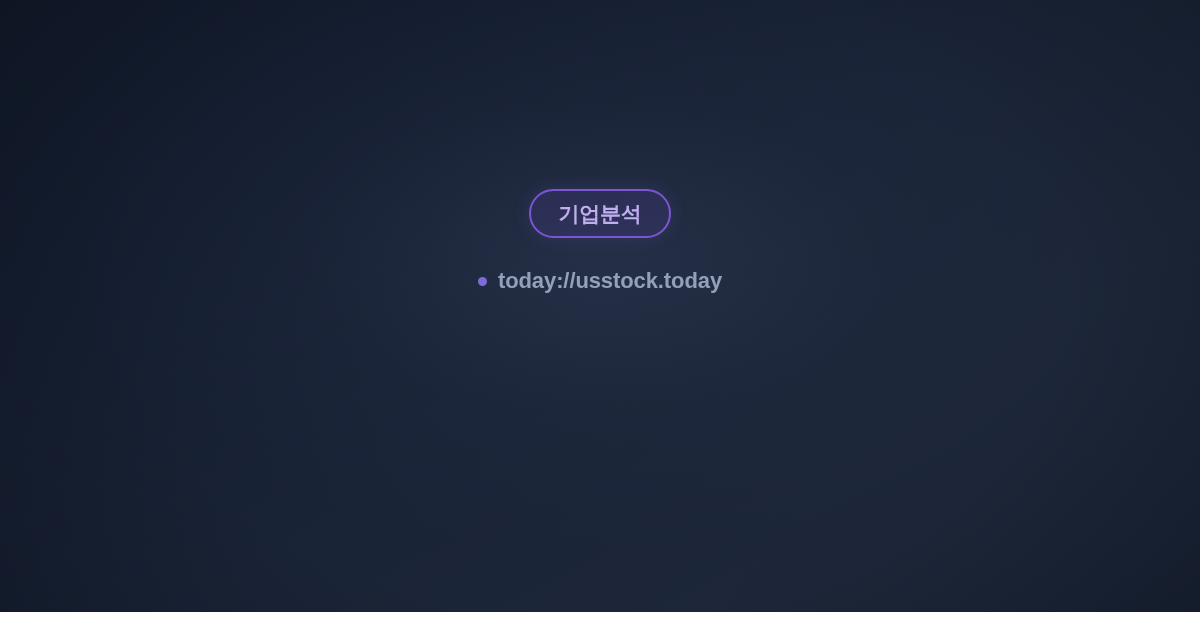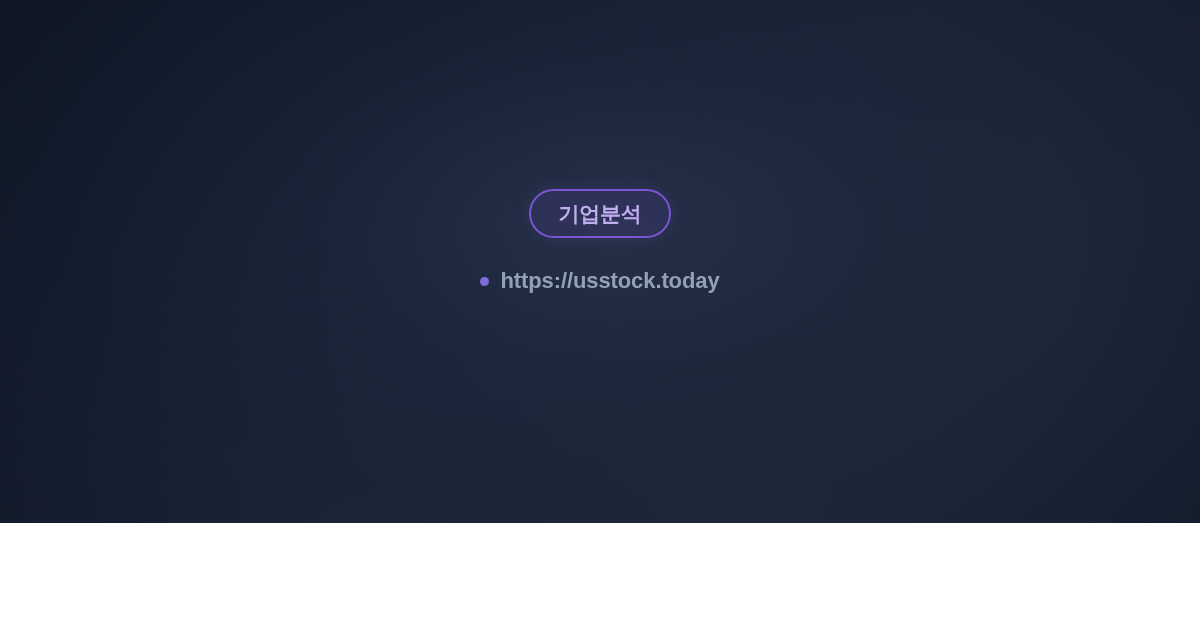--- a/index.html
+++ b/index.html
@@ -10,21 +10,21 @@
   body {
     width: 1200px;
     height: 630px;
     overflow: hidden;
     font-family: "Liberation Sans", "DejaVu Sans", sans-serif;
   }
 
   #og-card {
     position: relative;
     width: 1200px;
-    height: 523px;
+    height: 612px;
     background:
       radial-gradient(ellipse 760px 420px at 50% 42%,
         rgba(46, 58, 84, 0.55) 0%,
         rgba(33, 43, 66, 0.30) 38%,
         rgba(20, 28, 46, 0.05) 70%,
         rgba(16, 22, 38, 0) 100%),
       linear-gradient(142deg,
         #111a2a 0%,
         #141d2f 22%,
         #1a2437 50%,
@@ -127,17 +127,17 @@
 <div id="og-card">
   <div class="content-stack">
 
     <div class="badge">
       <span class="badge-label">기업분석</span>
     </div>
 
 
     <div class="url-row">
       <span class="url-bullet"></span>
-      <span class="url-text">https://usstock.today</span>
+      <span class="url-text">today://usstock.today</span>
     </div>
 
   </div>
 </div>
 
 </body></html>

